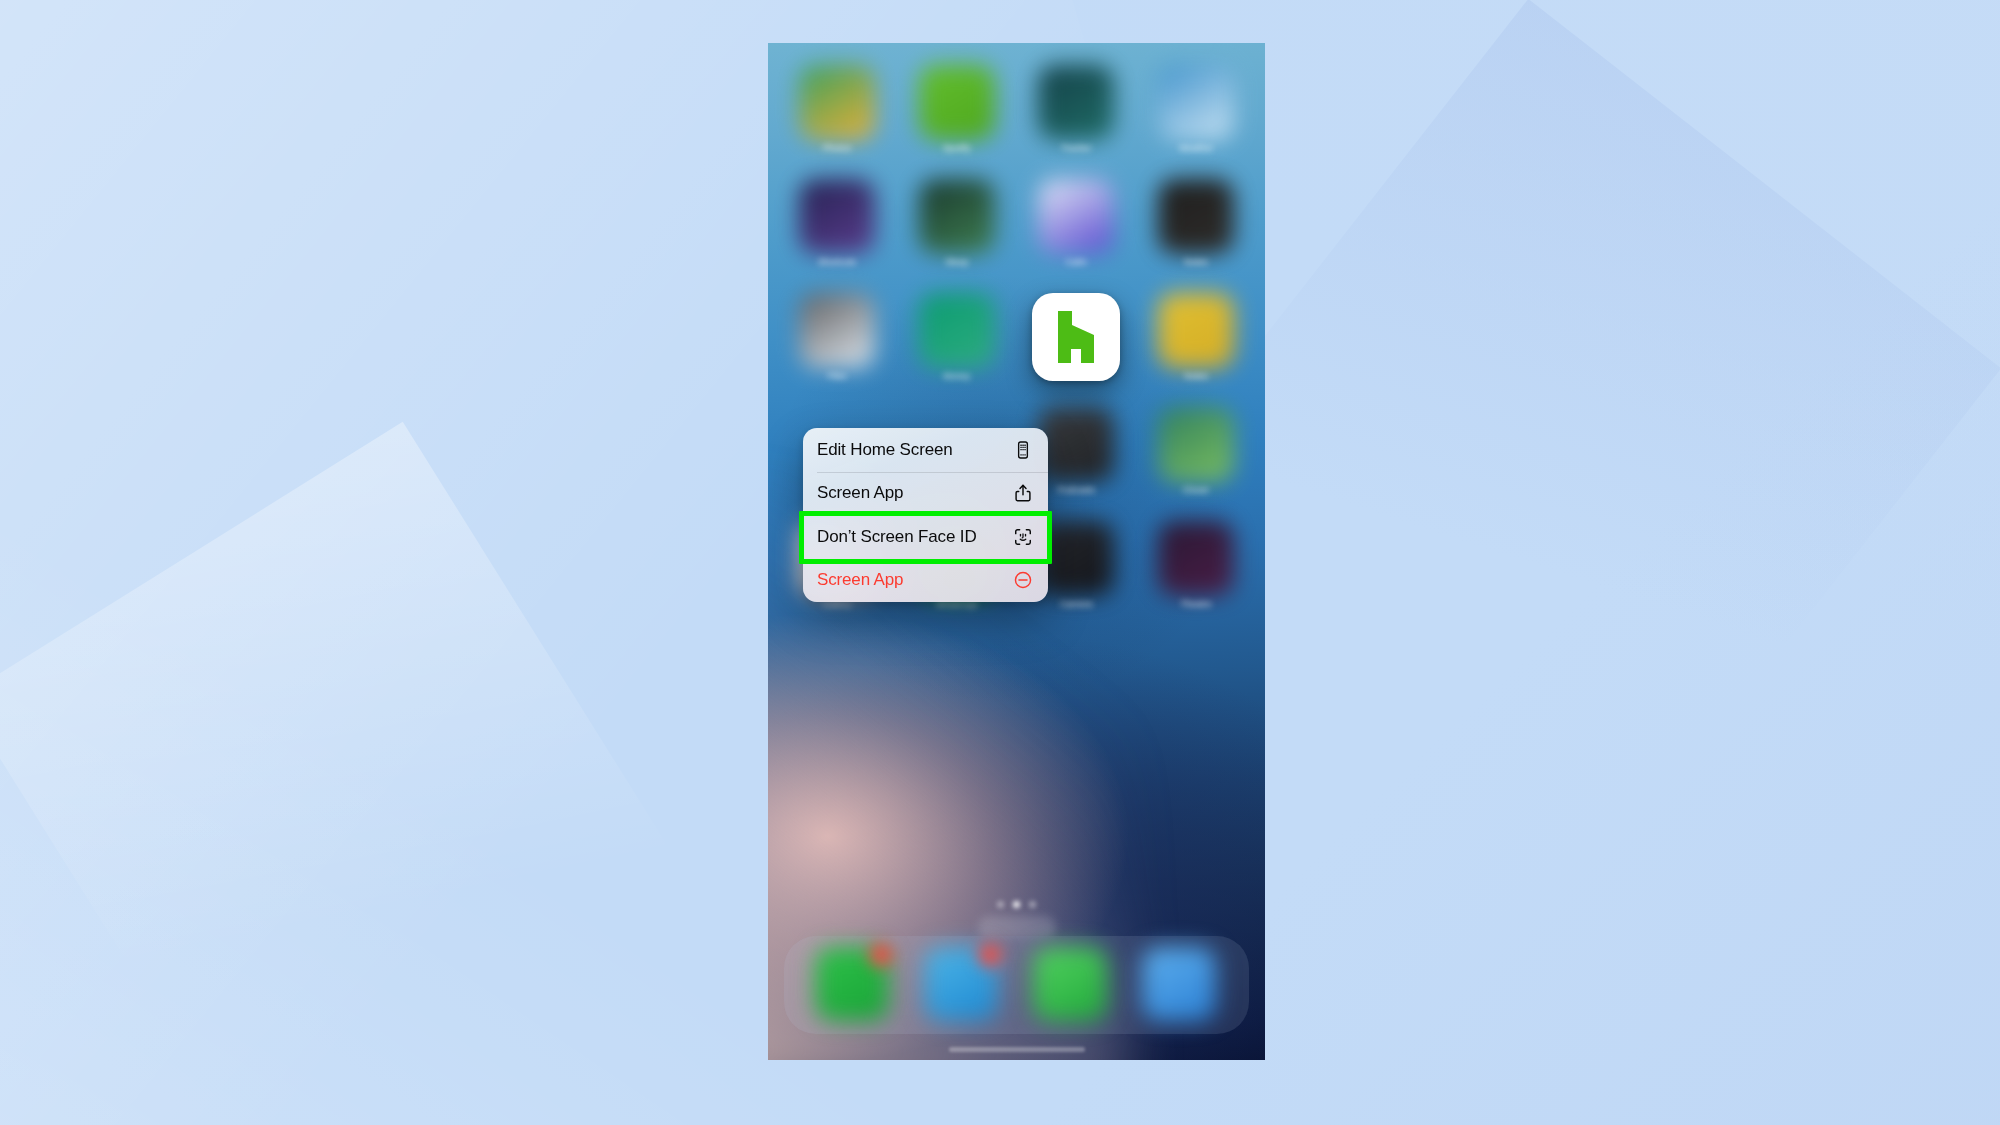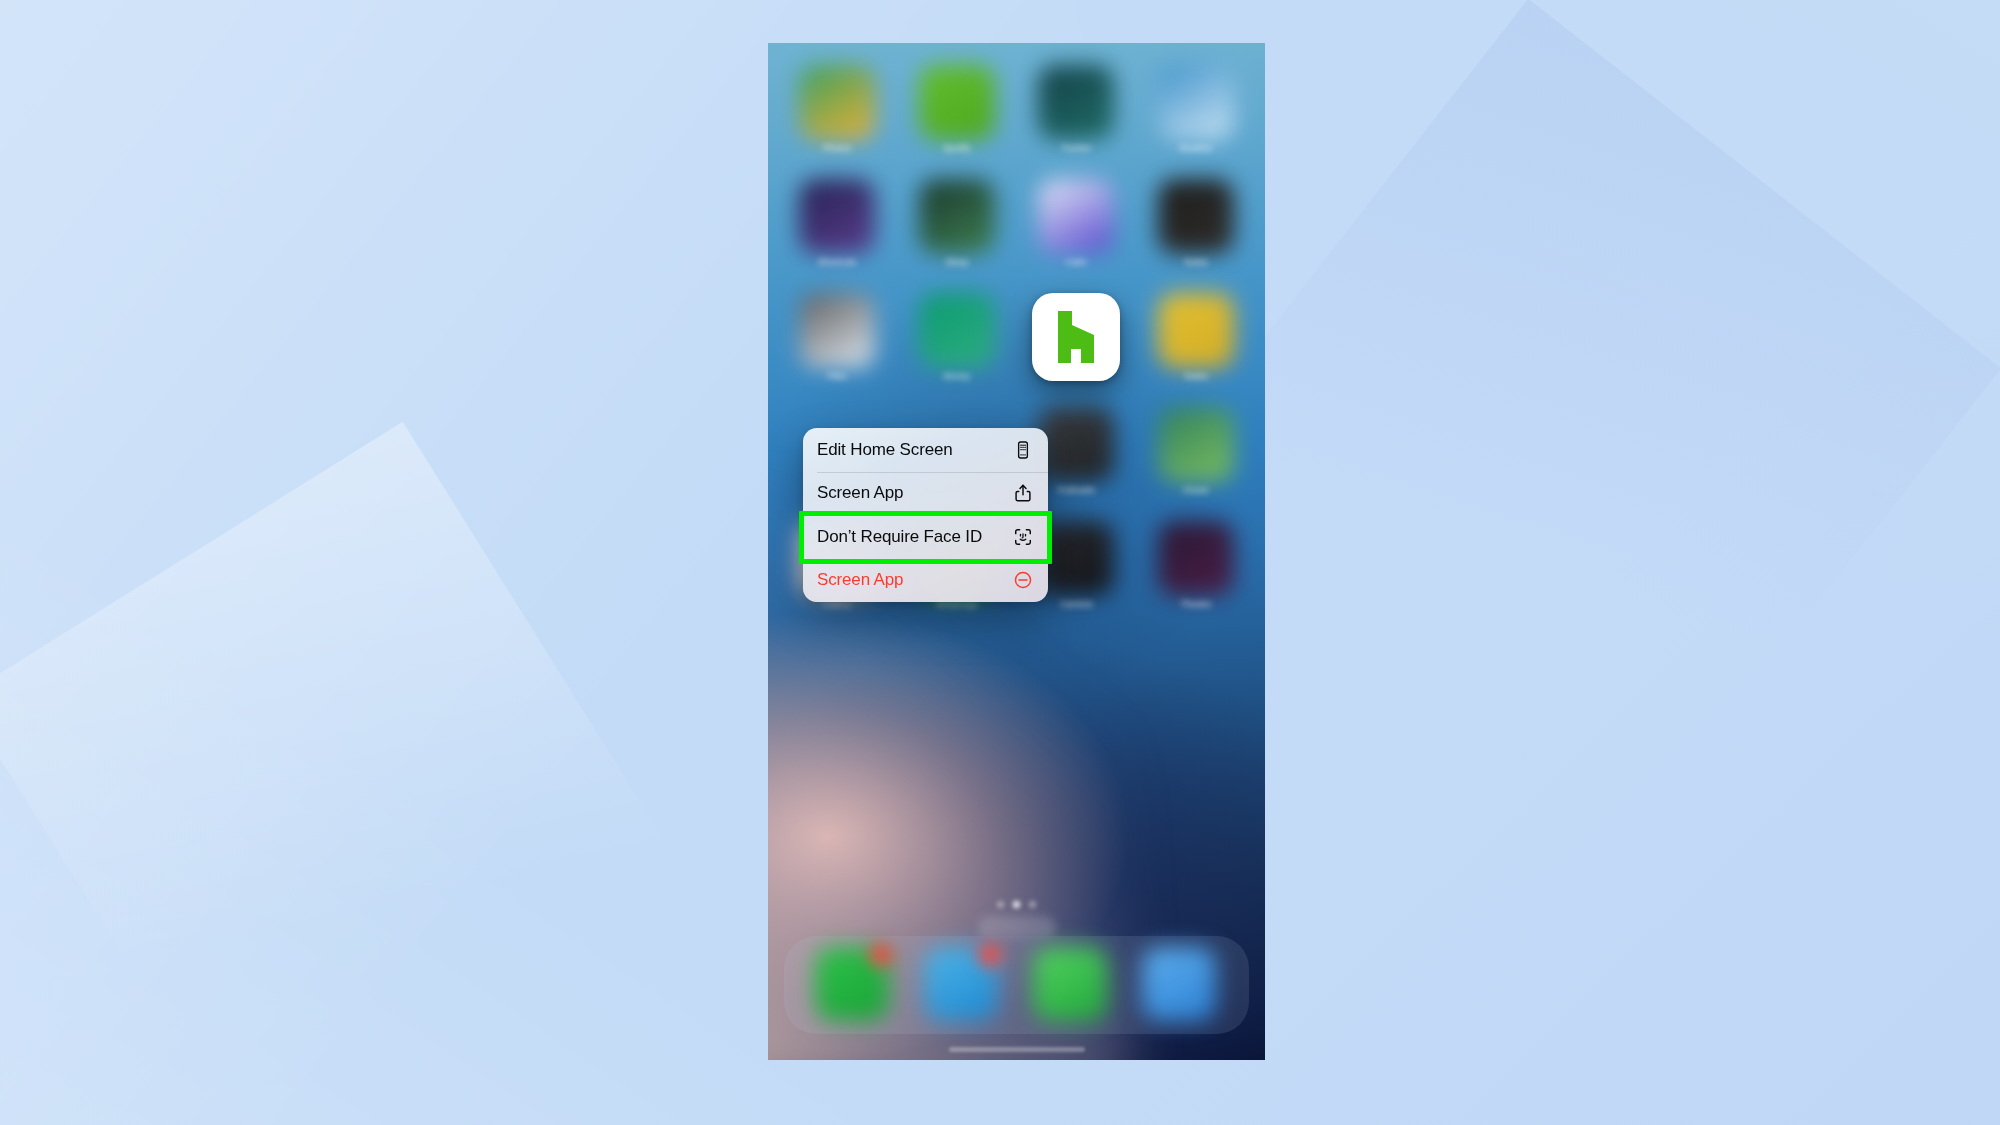--- a/index.html
+++ b/index.html
@@ -446,21 +446,21 @@
           <svg viewBox="0 0 22 22" width="20" height="20" aria-hidden="true">
             <path d="M6.3 9.3 H4.9 a1.5 1.5 0 0 0 -1.5 1.5 v7.2 a1.5 1.5 0 0 0 1.5 1.5 h12.2
                      a1.5 1.5 0 0 0 1.5 -1.5 v-7.2 a1.5 1.5 0 0 0 -1.5 -1.5 h-1.4" fill="none" stroke="#0b0b0c" stroke-width="1.6" stroke-linecap="round"></path>
             <line x1="11" y1="2.6" x2="11" y2="13.0" stroke="#0b0b0c" stroke-width="1.6" stroke-linecap="round"></line>
             <path d="M7.7 6.0 L11 2.6 L14.3 6.0" fill="none" stroke="#0b0b0c" stroke-width="1.6" stroke-linecap="round" stroke-linejoin="round"></path>
           </svg>
         </span>
       </div>
 
       <div class="menu-row">
-        <span class="menu-label">Don’t Require Face ID</span>
+        <span class="menu-label">Don’t Screen Face ID</span>
         <span class="menu-icon">
           <svg viewBox="0 0 22 22" width="20" height="20" aria-hidden="true">
             <g fill="none" stroke="#0b0b0c" stroke-width="1.6" stroke-linecap="round">
               <path d="M3.0 7.3 V4.9 a1.9 1.9 0 0 1 1.9 -1.9 H7.3"></path>
               <path d="M14.7 3.0 H17.1 a1.9 1.9 0 0 1 1.9 1.9 V7.3"></path>
               <path d="M19.0 14.7 V17.1 a1.9 1.9 0 0 1 -1.9 1.9 H14.7"></path>
               <path d="M7.3 19.0 H4.9 a1.9 1.9 0 0 1 -1.9 -1.9 V14.7"></path>
             </g>
             <g fill="#0b0b0c">
               <rect x="7.5" y="7.4" width="1.45" height="3.1" rx="0.72"></rect>

